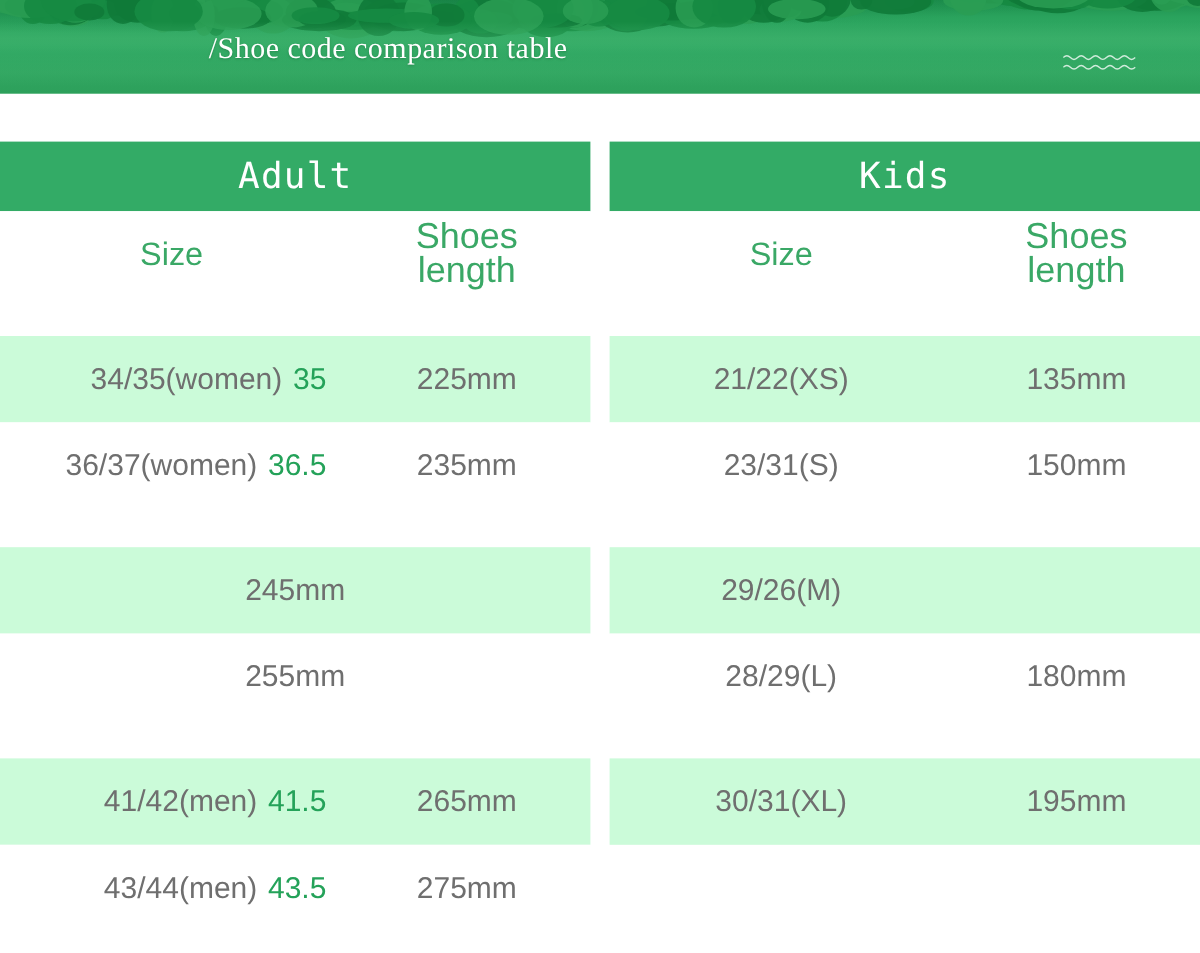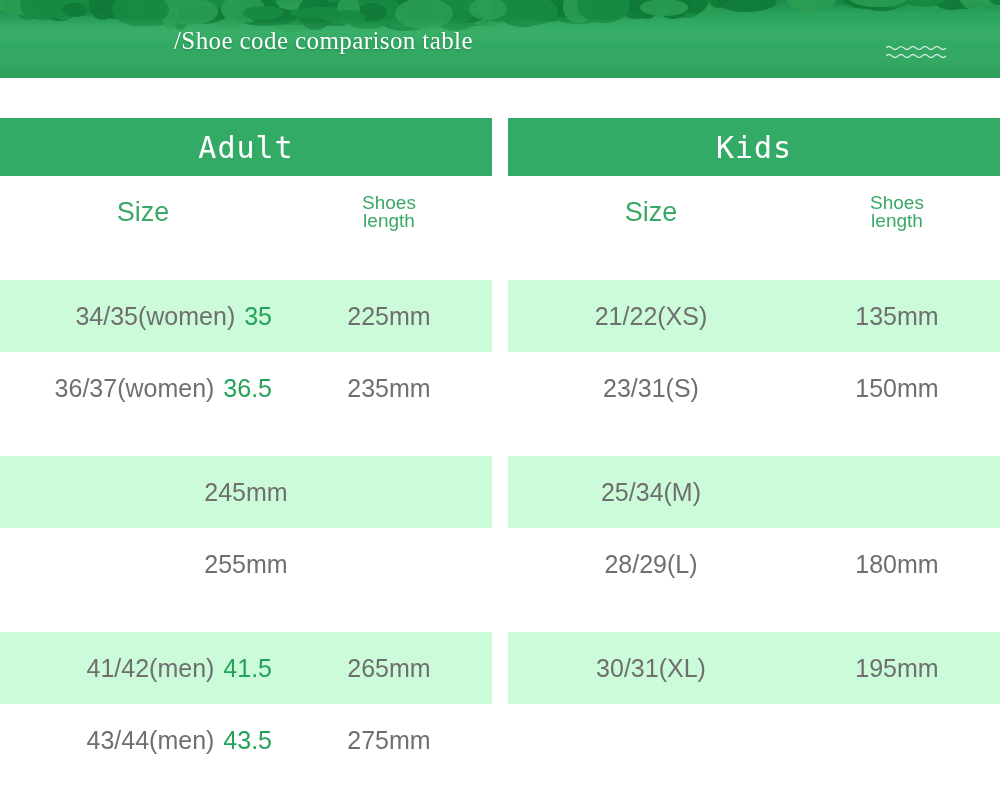--- a/index.html
+++ b/index.html
@@ -116,21 +116,21 @@
     flex: 0 0 286px;
     text-align: center;
     color: #3aa866;
     font-size: 27px;
     font-weight: 300;
   }
   .col-head .ch-len {
     flex: 1 1 auto;
     text-align: center;
     color: #3aa866;
-    font-size: 19px;
+    font-size: 30px;
     font-weight: 300;
     line-height: 0.93;
   }
 
   .row {
     height: 72px;
     display: flex;
     align-items: center;
     background: #ffffff;
   }
@@ -387,21 +387,21 @@
       <div id="kids-body">
           <div class="row striped">
             <div class="cell-size">21/22(XS)</div>
             <div class="cell-len">135mm</div>
           </div>
           <div class="row">
             <div class="cell-size">23/31(S)</div>
             <div class="cell-len">150mm</div>
           </div>
           <div class="row striped">
-            <div class="cell-size">25/34(M)</div>
+            <div class="cell-size">29/26(M)</div>
           </div>
           <div class="row">
             <div class="cell-size">28/29(L)</div>
             <div class="cell-len">180mm</div>
           </div>
           <div class="row striped">
             <div class="cell-size">30/31(XL)</div>
             <div class="cell-len">195mm</div>
           </div>
         </div>

